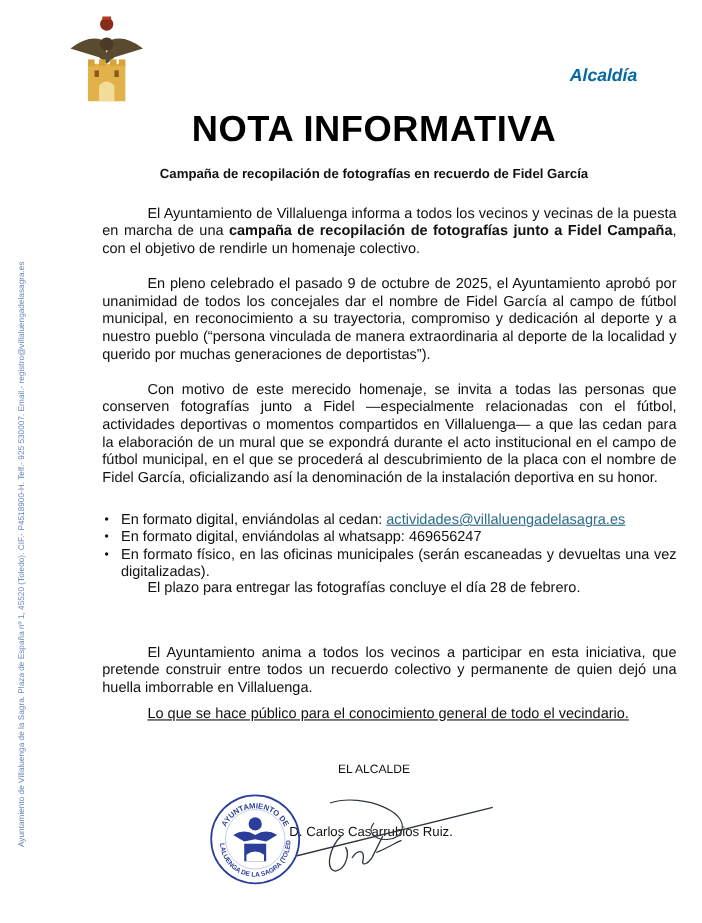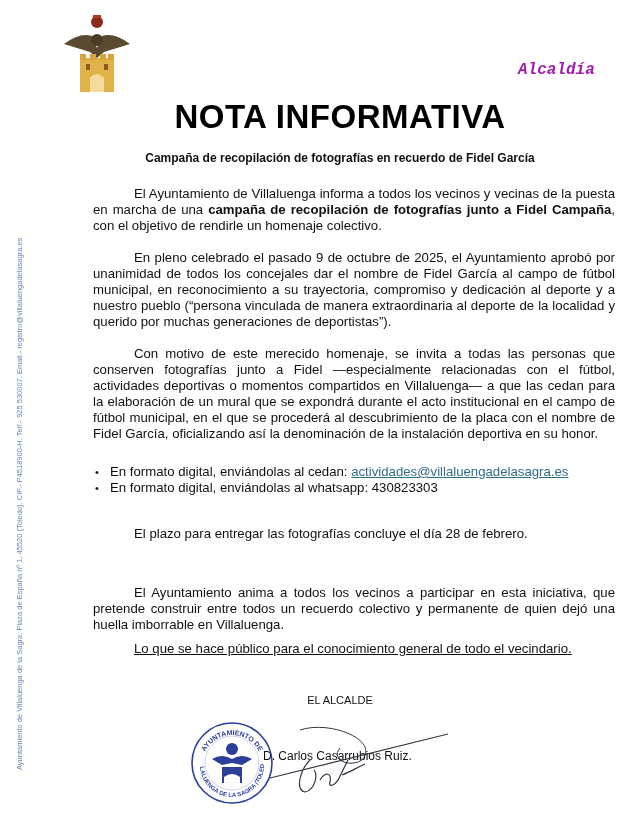--- a/index.html
+++ b/index.html
@@ -1,20 +1,20 @@
 <!DOCTYPE html>
 <html><head>
 <meta charset="utf-8">
 <style>
   html, body { margin: 0; padding: 0; background: #ffffff; }
   body { width: 638px; height: 839px; position: relative; overflow: hidden;
          font-family: "Liberation Sans", sans-serif; color: #111; }
   .logo { position: absolute; left: 62px; top: 14px; width: 70px; height: 80px; }
-  .alcaldia { position: absolute; left: 518px; top: 61px; color: #a21caf; font-weight: bold;
-              font-style: italic; font-size: 16px; font-family: Liberation Mono, monospace; }
+  .alcaldia { position: absolute; left: 518px; top: 61px; color: #0369a1; font-weight: bold;
+              font-style: italic; font-size: 16px; }
   .title { position: absolute; left: 0; width: 680px; top: 98px; text-align: center;
            font-weight: bold; font-size: 33px; letter-spacing: 0.5px; color: #000; }
   .subtitle { position: absolute; left: 0; width: 680px; top: 151px; text-align: center;
               font-weight: bold; font-size: 12px; color: #111; }
   .body { position: absolute; left: 93px; width: 522px; font-size: 13.2px; line-height: 16px; }
   .body p { margin: 0; text-align: justify; }
   .indent { text-indent: 41px; }
   .p1 { top: 186px; }
   .p2 { top: 250px; }
   .p3 { top: 346px; }
@@ -65,21 +65,22 @@
   <p class="indent">En pleno celebrado el pasado 9 de octubre de 2025, el Ayuntamiento aprobó por unanimidad de todos los concejales dar el nombre de Fidel García al campo de fútbol municipal, en reconocimiento a su trayectoria, compromiso y dedicación al deporte y a nuestro pueblo (“persona vinculada de manera extraordinaria al deporte de la localidad y querido por muchas generaciones de deportistas”).</p>
 </div>
 
 <div class="body p3">
   <p class="indent">Con motivo de este merecido homenaje, se invita a todas las personas que conserven fotografías junto a Fidel —especialmente relacionadas con el fútbol, actividades deportivas o momentos compartidos en Villaluenga— a que las cedan para la elaboración de un mural que se expondrá durante el acto institucional en el campo de fútbol municipal, en el que se procederá al descubrimiento de la placa con el nombre de Fidel García, oficializando así la denominación de la instalación deportiva en su honor.</p>
 </div>
 
 <div class="body p4">
   <ul class="list">
     <li><span>En formato digital, enviándolas al cedan: </span><a class="mail" href="#">actividades@villaluengadelasagra.es</a></li>
-    <li>En formato digital, enviándolas al whatsapp: 430823303</li>
+    <li>En formato digital, enviándolas al whatsapp: 469656247</li>
+    <li>En formato físico, en las oficinas municipales (serán escaneadas y devueltas una vez digitalizadas).</li>
   </ul>
 </div>
 
 <div class="body p5">
   <p class="indent">El plazo para entregar las fotografías concluye el día 28 de febrero.</p>
 </div>
 
 <div class="body p6">
   <p class="indent">El Ayuntamiento anima a todos los vecinos a participar en esta iniciativa, que pretende construir entre todos un recuerdo colectivo y permanente de quien dejó una huella imborrable en Villaluenga.</p>
 </div>

